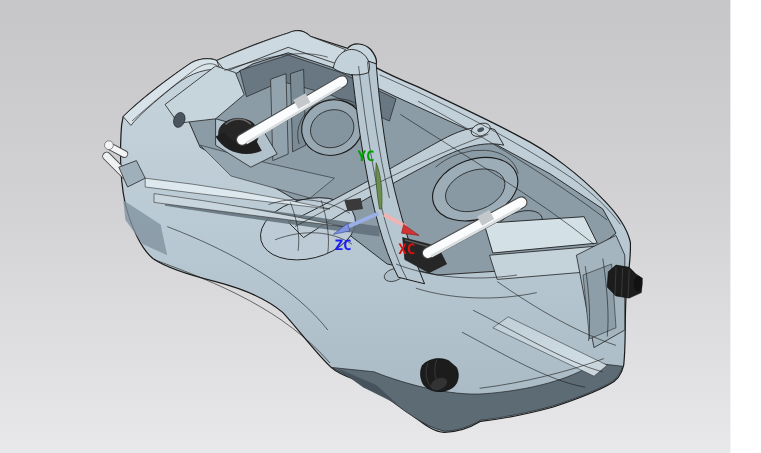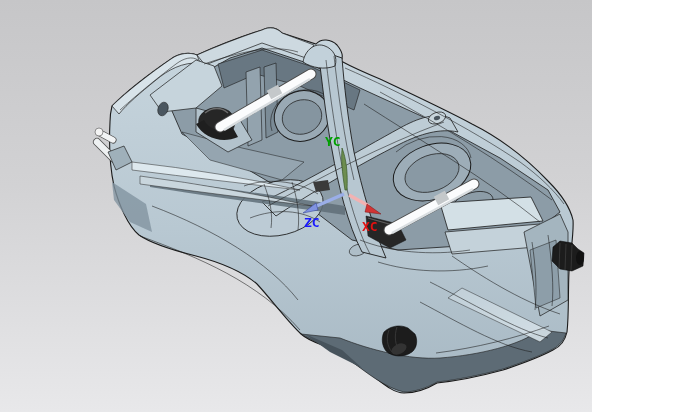--- a/index.html
+++ b/index.html
@@ -1,21 +1,21 @@
 <!DOCTYPE html>
 <html><head>
 <meta charset="utf-8">
 <style>
   html,body{margin:0;padding:0;}
   body{
     width:692px;height:412px;overflow:hidden;
     font-family:"DejaVu Sans", sans-serif;
   }
   .viewport{
-    position:relative;width:592px;height:412px;
+    position:relative;width:664px;height:412px;
     background:linear-gradient(180deg,#c6c6c8 0%,#d2d2d4 45%,#e8e8ea 100%);
   }
   svg{display:block;}
   .edge{stroke:#1b1b1b;stroke-width:.7;fill:none;opacity:.8;}
   .axis-label{font-family:"DejaVu Sans Mono", monospace;font-size:13px;font-weight:bold;}
 </style>
 </head>
 <body>
 
 <div class="viewport">

